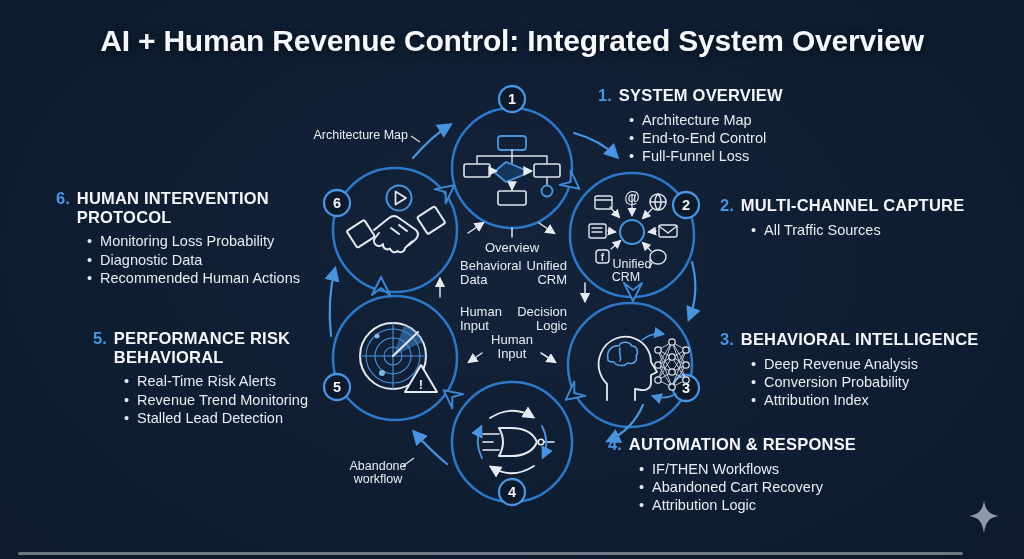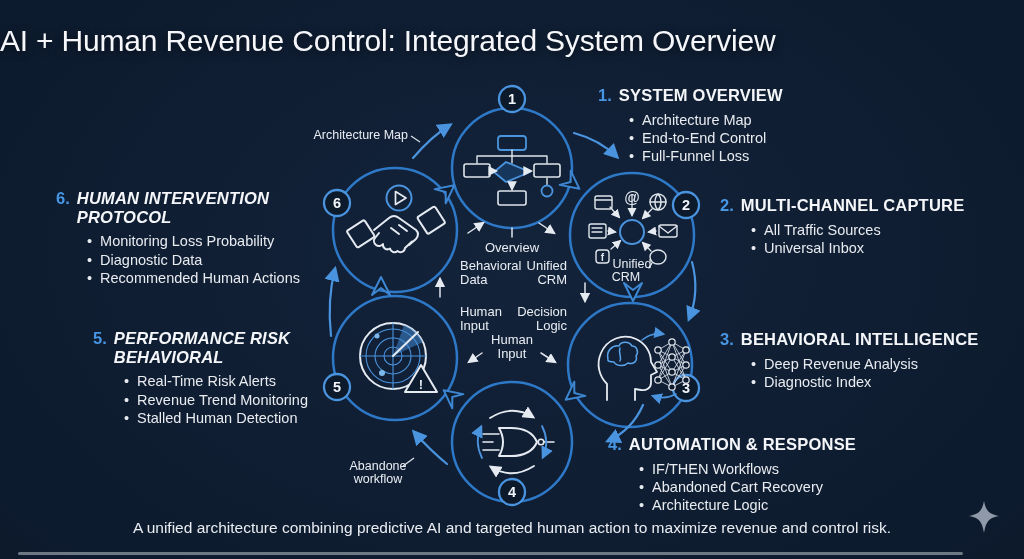--- a/index.html
+++ b/index.html
@@ -1,26 +1,26 @@
 <!DOCTYPE html>
 <html><head>
 <meta charset="utf-8">
 <style>
   html,body{margin:0;padding:0;}
   body{width:1024px;height:559px;overflow:hidden;font-family:"Liberation Sans",sans-serif;}
   .stage{position:relative;width:1024px;height:559px;
     background:radial-gradient(ellipse 900px 600px at 50% 45%, #13233a 0%, #0e1c30 55%, #0b1728 100%);}
-  .page-title{position:absolute;top:24px;left:0;width:100%;text-align:left;
-    font-size:30px;font-weight:400;color:#f5f7fa;letter-spacing:-.2px;
+  .page-title{position:absolute;top:24px;left:0;width:100%;text-align:center;
+    font-size:30px;font-weight:700;color:#f5f7fa;letter-spacing:-.2px;
     text-shadow:0 2px 8px rgba(0,0,0,.55);}
   .sec{position:absolute;}
   .sec-head{display:flex;gap:7px;align-items:flex-start;font-weight:700;font-size:16.5px;line-height:1.13;}
   .sec-num{color:#4796e3;flex-shrink:0;}
   .sec-title{color:#f4f6f9;letter-spacing:.2px;}
-  .wrap2 .sec-title{max-width:205px;font-style:italic;}
+  .wrap2 .sec-title{max-width:205px;}
   .sec ul{list-style:none;margin:6px 0 0 31px;padding:0;font-size:14.5px;color:#e8ebf0;}
   .sec li{line-height:1.27;white-space:nowrap;}
   .sec li::before{content:"•";margin-right:8px;}
   #sec1{left:598px;top:86px;}
   #sec2{left:720px;top:196px;}
   #sec3{left:720px;top:330px;}
   #sec4{left:608px;top:435px;}
   #sec5{left:93px;top:329px;}
   #sec6{left:56px;top:189px;}
   .caption{position:absolute;left:0;top:519px;width:100%;text-align:center;
@@ -53,56 +53,56 @@
     </ul>
   </div>
 
   <div class="sec" id="sec2">
     <div class="sec-head">
       <span class="sec-num">2.</span>
       <span class="sec-title">MULTI-CHANNEL CAPTURE</span>
     </div>
     <ul>
       <li>All Traffic Sources</li>
-      <li>Universal Inbox</li>
     </ul>
   </div>
 
   <div class="sec" id="sec3">
     <div class="sec-head">
       <span class="sec-num">3.</span>
       <span class="sec-title">BEHAVIORAL INTELLIGENCE</span>
     </div>
     <ul>
       <li>Deep Revenue Analysis</li>
-      <li>Diagnostic Index</li>
+      <li>Conversion Probability</li>
+      <li>Attribution Index</li>
     </ul>
   </div>
 
   <div class="sec" id="sec4">
     <div class="sec-head">
       <span class="sec-num">4.</span>
       <span class="sec-title">AUTOMATION &amp; RESPONSE</span>
     </div>
     <ul>
       <li>IF/THEN Workflows</li>
       <li>Abandoned Cart Recovery</li>
-      <li>Architecture Logic</li>
+      <li>Attribution Logic</li>
     </ul>
   </div>
 
   <div class="sec wrap2" id="sec5">
     <div class="sec-head">
       <span class="sec-num">5.</span>
       <span class="sec-title">PERFORMANCE RISK BEHAVIORAL</span>
     </div>
     <ul>
       <li>Real-Time Risk Alerts</li>
       <li>Revenue Trend Monitoring</li>
-      <li>Stalled Human Detection</li>
+      <li>Stalled Lead Detection</li>
     </ul>
   </div>
 
   <div class="sec wrap2" id="sec6">
     <div class="sec-head">
       <span class="sec-num">6.</span>
       <span class="sec-title">HUMAN INTERVENTION PROTOCOL</span>
     </div>
     <ul>
       <li>Monitoring Loss Probability</li>
@@ -321,20 +321,19 @@
 
     <g>
       <text class="smlab" x="128" y="61" text-anchor="end">Architecture Map</text>
       <path d="M131,58 L140,64" stroke="#dfe5ec" stroke-width="1.2" fill="none"></path>
       <text class="smlab" x="98" y="392" text-anchor="middle">Abandone</text>
       <text class="smlab" x="98" y="405" text-anchor="middle">workflow</text>
       <path d="M123,388 L134,380" stroke="#dfe5ec" stroke-width="1.2" fill="none"></path>
     </g>
   </svg>
 
-  <div class="caption">A unified architecture combining predictive AI and targeted human action to maximize revenue and control risk.</div>
   <div class="bottom-bar"></div>
 
   <svg class="sparkle" width="44" height="48" viewBox="0 0 44 48">
     <path d="M22,7 C24,17 27,20 37,22 C27,24 24,27 22,39 C20,27 17,24 7,22 C17,20 20,17 22,7 Z" fill="#8f99a8"></path>
   </svg>
 
 </div>
 
 </body></html>

